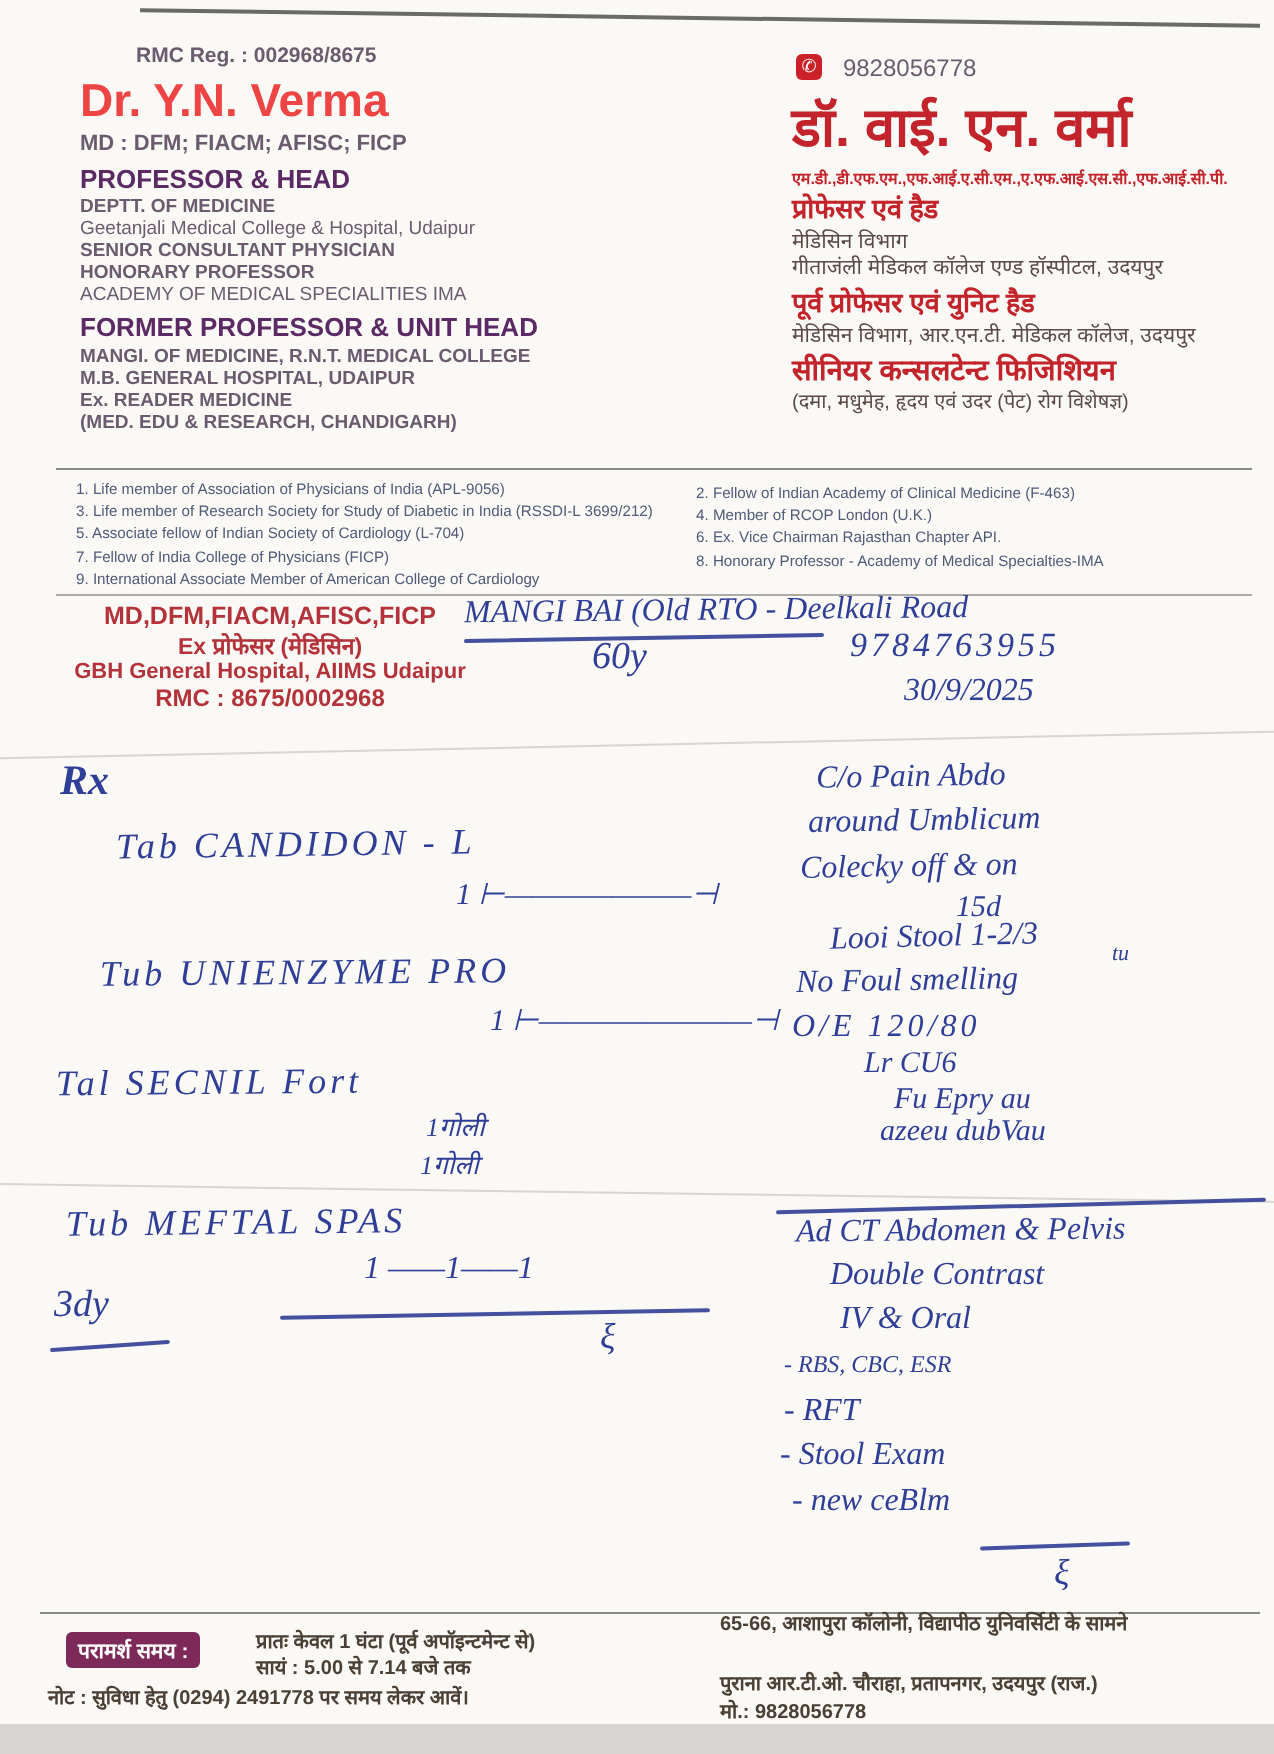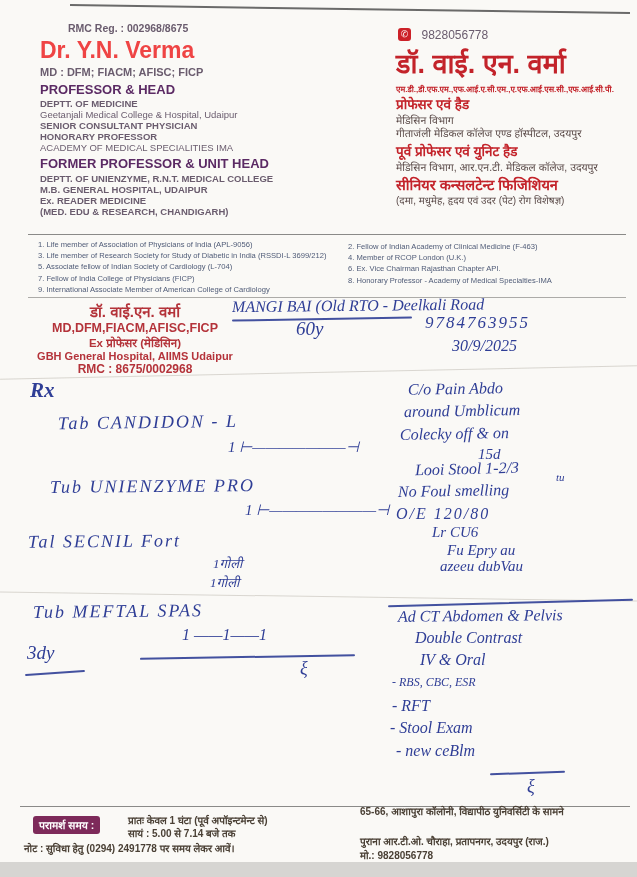--- a/index.html
+++ b/index.html
@@ -44,21 +44,21 @@
   <div class="abs purp-body" style="left:40px;top:66px;font-size:11px;font-weight:bold;">MD : DFM; FIACM; AFISC; FICP</div>
 
   <div class="abs purp" style="left:40px;top:82px;font-size:13px;font-weight:bold;">PROFESSOR &amp; HEAD</div>
   <div class="abs purp-body" style="left:40px;top:98px;font-size:9.5px;font-weight:bold;">DEPTT. OF MEDICINE</div>
   <div class="abs purp-body" style="left:40px;top:109px;font-size:9.5px;">Geetanjali Medical College &amp; Hospital, Udaipur</div>
   <div class="abs purp-body" style="left:40px;top:120px;font-size:9.5px;font-weight:bold;">SENIOR CONSULTANT PHYSICIAN</div>
   <div class="abs purp-body" style="left:40px;top:131px;font-size:9.5px;font-weight:bold;">HONORARY PROFESSOR</div>
   <div class="abs purp-body" style="left:40px;top:142px;font-size:9.5px;">ACADEMY OF MEDICAL SPECIALITIES IMA</div>
 
   <div class="abs purp" style="left:40px;top:156px;font-size:13px;font-weight:bold;">FORMER PROFESSOR &amp; UNIT HEAD</div>
-  <div class="abs purp-body" style="left:40px;top:173px;font-size:9.5px;font-weight:bold;">DEPTT. OF UNIENZYME, R.N.T. MEDICAL COLLEGE</div>
+  <div class="abs purp-body" style="left:40px;top:173px;font-size:9.5px;font-weight:bold;">MANGI. OF MEDICINE, R.N.T. MEDICAL COLLEGE</div>
   <div class="abs purp-body" style="left:40px;top:184px;font-size:9.5px;font-weight:bold;text-align:center;">M.B. GENERAL HOSPITAL, UDAIPUR</div>
   <div class="abs purp-body" style="left:40px;top:195px;font-size:9.5px;font-weight:bold;">Ex. READER MEDICINE</div>
   <div class="abs purp-body" style="left:40px;top:206px;font-size:9.5px;font-weight:bold;">(MED. EDU &amp; RESEARCH, CHANDIGARH)</div>
 
   <div class="abs" style="left:398px;top:25px;">
     <span class="phone-ico">✆</span>
     <span class="purp-body" style="font-size:12px;font-weight:normal;margin-left:6px;">9828056778</span>
   </div>
   <div class="abs red" style="left:396px;top:44px;font-size:27px;font-weight:bold;">डॉ. वाई. एन. वर्मा</div>
   <div class="abs red" style="left:396px;top:83px;font-size:8px;font-weight:bold;">एम.डी.,डी.एफ.एम.,एफ.आई.ए.सी.एम.,ए.एफ.आई.एस.सी.,एफ.आई.सी.पी.</div>
@@ -83,21 +83,20 @@
   </div>
   <div class="abs cred" style="left:348px;top:241px;width:280px;">
     <div>2. Fellow of Indian Academy of Clinical Medicine (F-463)</div>
     <div>4. Member of RCOP London (U.K.)</div>
     <div>6. Ex. Vice Chairman Rajasthan Chapter API.</div>
     <div>8. Honorary Professor - Academy of Medical Specialties-IMA</div>
   </div>
   <div class="hr" style="left:28px;top:297px;width:598px;opacity:.7;"></div>
 
   <div class="abs stamp" style="left:30px;top:301px;width:210px;text-align:center;">
-    <div style="font-size:15px;font-weight:bold;">डॉ. वाई.एन. वर्मा</div>
     <div style="font-size:12.5px;font-weight:bold;">MD,DFM,FIACM,AFISC,FICP</div>
     <div style="font-size:11.5px;font-weight:bold;">Ex प्रोफेसर (मेडिसिन)</div>
     <div style="font-size:11px;font-weight:bold;">GBH General Hospital, AIIMS Udaipur</div>
     <div style="font-size:12px;font-weight:bold;">RMC : 8675/0002968</div>
   </div>
 
   <div class="abs hw" style="left:232px;top:296px;font-size:16px;width:405px;overflow:hidden;transform:rotate(-0.6deg);">MANGI BAI (Old RTO - Deelkali Road</div>
   <div class="stroke" style="left:232px;top:318px;width:180px;transform:rotate(-1deg);"></div>
   <div class="abs hw" style="left:296px;top:318px;font-size:19px;">60y</div>
   <div class="abs hw" style="left:425px;top:313px;font-size:17px;letter-spacing:2px;">9784763955</div>

